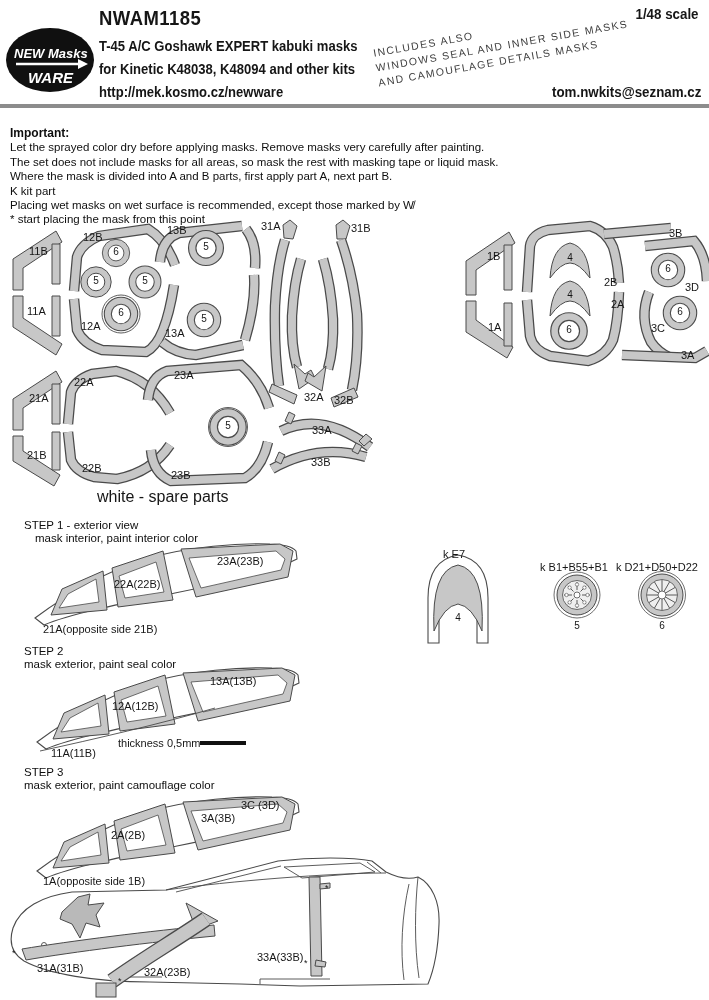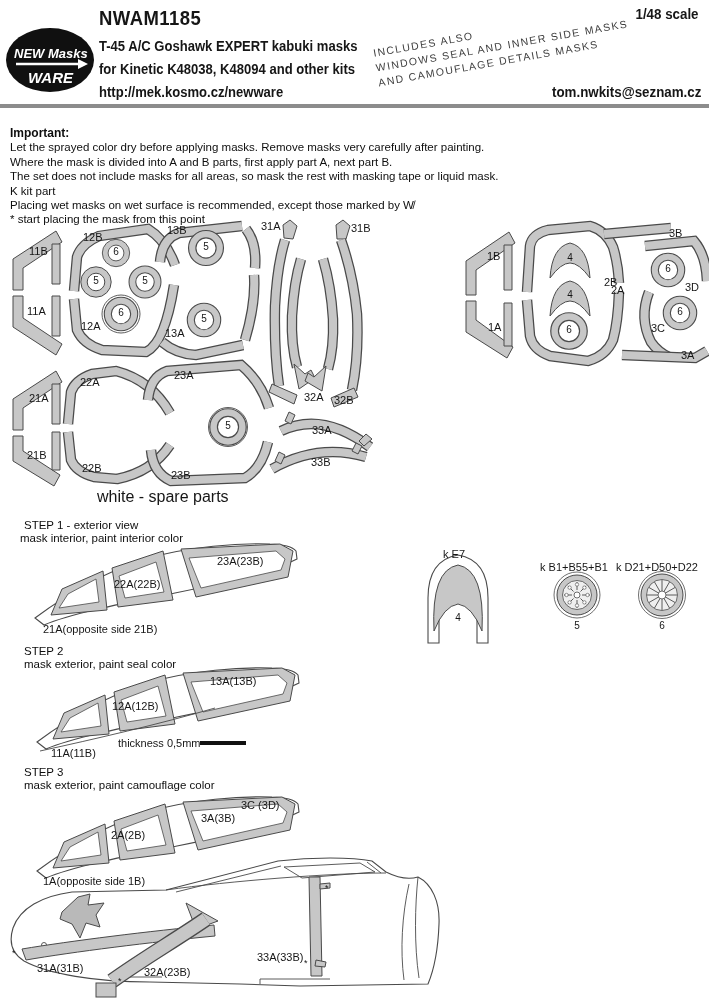--- a/index.html
+++ b/index.html
@@ -277,22 +277,22 @@
   <div class="note">
     <span style="display:block;">INCLUDES ALSO</span>
     <span style="display:block;">WINDOWS SEAL AND INNER SIDE MASKS</span>
     <span style="display:block;">AND CAMOUFLAGE DETAILS MASKS</span>
   </div>
   <div class="rule"></div>
 
   <div class="imp">
     <div class="hd">Important:</div>
     <div>Let the sprayed color dry before applying masks. Remove masks very carefully after painting.</div>
+    <div>The set does not include masks for all areas, so mask the rest with masking tape or liquid mask.</div>
     <div>Where the mask is divided into A and B parts, first apply part A, next part B.</div>
-    <div>The set does not include masks for all areas, so mask the rest with masking tape or liquid mask.</div>
     <div>K  kit part</div>
     <div>Placing wet masks on wet surface is recommended, except those marked by W̸</div>
     <div>*  start placing the mask from this point</div>
   </div>
 
   <span class="lbl" style="left:29px;top:245px">11B</span>
   <span class="lbl" style="left:27px;top:305px">11A</span>
   <span class="lbl" style="left:83px;top:231px">12B</span>
   <span class="lbl" style="left:81px;top:320px">12A</span>
   <span class="lbl" style="left:167px;top:224px">13B</span>
@@ -304,44 +304,44 @@
   <span class="num" style="left:108px;top:246px">6</span>
   <span class="num" style="left:88px;top:275px">5</span>
   <span class="num" style="left:137px;top:275px">5</span>
   <span class="num" style="left:113px;top:307px">6</span>
   <span class="num" style="left:198px;top:241px">5</span>
   <span class="num" style="left:196px;top:313px">5</span>
 
   <span class="lbl" style="left:487px;top:250px">1B</span>
   <span class="lbl" style="left:488px;top:321px">1A</span>
   <span class="lbl" style="left:604px;top:276px">2B</span>
-  <span class="lbl" style="left:611px;top:284px">2A</span>
+  <span class="lbl" style="left:611px;top:298px">2A</span>
   <span class="lbl" style="left:669px;top:227px">3B</span>
   <span class="lbl" style="left:685px;top:281px">3D</span>
   <span class="lbl" style="left:651px;top:322px">3C</span>
   <span class="lbl" style="left:681px;top:349px">3A</span>
   <span class="num" style="left:562px;top:252px">4</span>
   <span class="num" style="left:562px;top:289px">4</span>
   <span class="num" style="left:561px;top:324px">6</span>
   <span class="num" style="left:660px;top:263px">6</span>
   <span class="num" style="left:672px;top:306px">6</span>
 
   <span class="lbl" style="left:29px;top:392px">21A</span>
   <span class="lbl" style="left:27px;top:449px">21B</span>
-  <span class="lbl" style="left:80px;top:376px">22A</span>
+  <span class="lbl" style="left:74px;top:376px">22A</span>
   <span class="lbl" style="left:82px;top:462px">22B</span>
   <span class="lbl" style="left:174px;top:369px">23A</span>
   <span class="lbl" style="left:171px;top:469px">23B</span>
   <span class="num" style="left:220px;top:420px">5</span>
   <span class="lbl" style="left:312px;top:424px">33A</span>
   <span class="lbl" style="left:311px;top:456px">33B</span>
   <span class="cap" style="left:97px;top:488px">white - spare parts</span>
 
   <div class="step-t" style="left:24px;top:519px">STEP 1 - exterior view</div>
-  <div class="step-t" style="left:20px;top:532px">mask interior, paint interior color</div>
+  <div class="step-t" style="left:35px;top:532px">mask interior, paint interior color</div>
   <span class="lbl" style="left:217px;top:555px">23A(23B)</span>
   <span class="lbl" style="left:114px;top:578px">22A(22B)</span>
   <span class="lbl" style="left:43px;top:623px">21A(opposite side 21B)</span>
 
   <span class="lbl" style="left:443px;top:548px">k E7</span>
   <span class="num" style="left:450px;top:612px">4</span>
   <span class="lbl" style="left:540px;top:561px">k B1+B55+B1</span>
   <span class="num" style="left:569px;top:620px">5</span>
   <span class="lbl" style="left:616px;top:561px">k D21+D50+D22</span>
   <span class="num" style="left:654px;top:620px">6</span>

